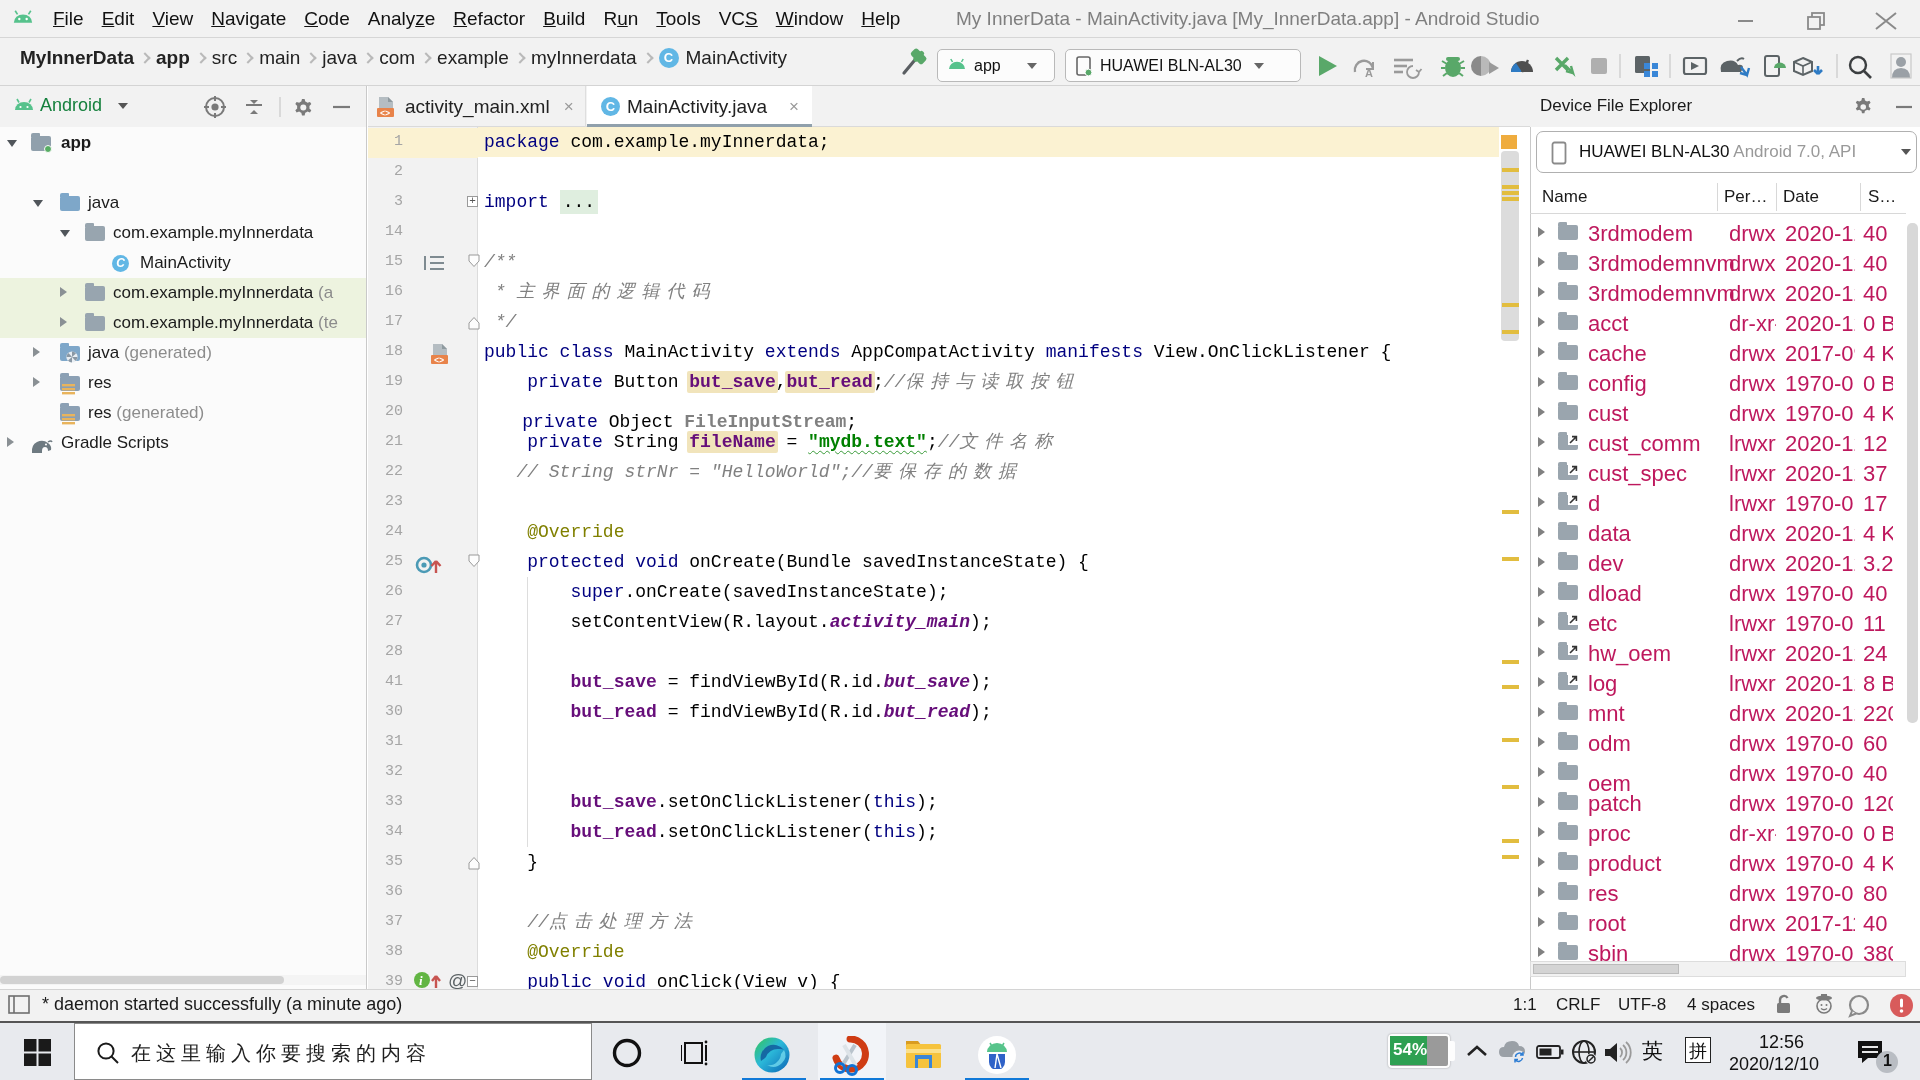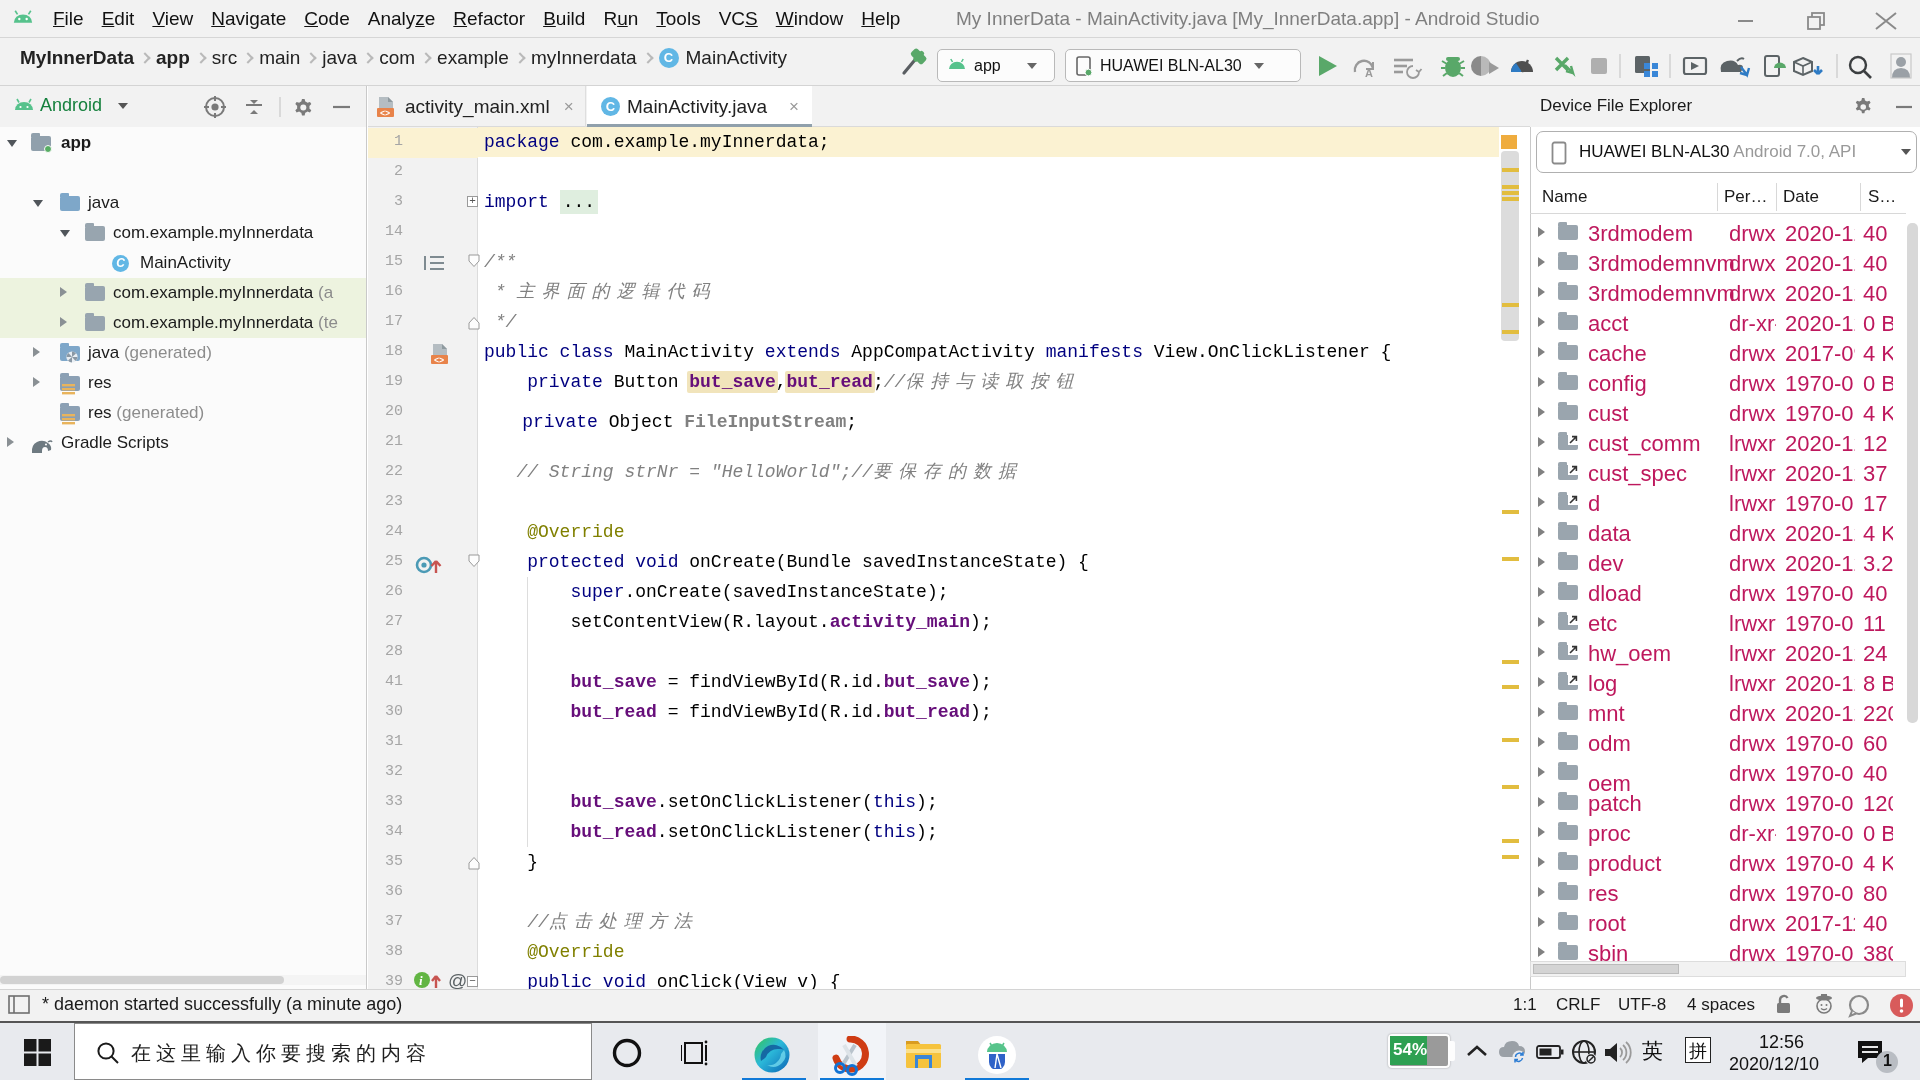--- a/index.html
+++ b/index.html
@@ -33,21 +33,21 @@
 #editor{position:absolute;left:368px;top:86px;width:1162px;height:903px;background:#fff}
 #tabbar{position:absolute;left:0;top:0;width:1162px;height:41px;background:#f2f2f2;border-bottom:1px solid #dadada}
 .tab{position:absolute;top:0;height:41px;display:flex;align-items:center;font-size:19px;color:#222}
 #gutter{position:absolute;left:0;top:41px;width:110px;height:862px;background:#f2f2f2;border-right:1px solid #dcdcdc}
 .lnum{position:absolute;left:0;width:35px;text-align:right;font-family:"Liberation Mono",monospace;font-size:15px;color:#a5a5a5;line-height:30px;height:30px}
 #code{position:absolute;left:111px;top:41px;width:1051px;height:862px}
 .cl{position:absolute;left:0;width:100%;height:30px;line-height:30px;font-family:"Liberation Mono",monospace;font-size:18px;white-space:pre;color:#000}
 .kw{color:#000080;font-weight:normal}
 .cmt{color:#808080;font-style:italic}
 .fld{color:#660e7a;font-weight:bold}
-.fldi{color:#660e7a;font-weight:bold;}
+.fldi{color:#660e7a;font-weight:bold;font-style:italic}
 .str{color:#008000;font-weight:bold}
 .ann{color:#808000}
 .gb{color:#808080;font-weight:bold}
 .cjk{letter-spacing:7px}
 .hl{background:#f1e4bb;border-radius:2px;padding:1px 2px;margin:-1px -2px}
 .caretrow{position:absolute;left:0;top:41px;width:1131px;height:30px;background:#fbf2d2}
 .foldbox{position:absolute;left:99px;width:11px;height:11px;border:1px solid #9a9a9a;background:#fff;color:#555;font-size:11px;line-height:9px;text-align:center;font-family:"Liberation Mono",monospace}
 
 .esq{position:absolute;width:16px;height:14px;background:#efac3e}
 .emark{position:absolute;width:17px;height:4px;background:#e2bd3f}
@@ -407,20 +407,21 @@
   <div class="cl" style="top:0px;padding-left:5px"><span class="kw">package</span> com.example.myInnerdata;</div>
       <div class="cl" style="top:30px;padding-left:5px"></div>
       <div class="cl" style="top:60px;padding-left:5px"><span class="kw">import</span> <span style="background:#dfeedf;padding:2px 3px">...</span></div>
       <div class="cl" style="top:90px;padding-left:5px"></div>
       <div class="cl" style="top:120px;padding-left:5px"><span class="cmt">/**</span></div>
       <div class="cl" style="top:150px;padding-left:5px"><span class="cmt"> * <span class="cjk">主界面的逻辑代码</span></span></div>
       <div class="cl" style="top:180px;padding-left:5px"><span class="cmt"> */</span></div>
       <div class="cl" style="top:210px;padding-left:5px"><span class="kw">public class</span> MainActivity <span class="kw">extends</span> AppCompatActivity <span class="kw">manifests</span> View.OnClickListener {</div>
       <div class="cl" style="top:240px;padding-left:5px">    <span class="kw">private</span> Button <span class="fld hl">but_save</span>,<span class="fld hl">but_read</span>;<span class="cmt">//<span class="cjk">保持与读取按钮</span></span></div>
       <div class="cl" style="top:280px;">    <span class="kw">private</span> Object <span class="gb">FileInputStream</span>;</div>
+      <div class="cl" style="top:300px;padding-left:5px">    <span class="kw">private</span> String <span class="fld hl">fileName</span> = <span class="str" style="text-decoration:underline wavy #3a9b3a 1px;text-underline-offset:3px">"mydb.text"</span>;<span class="cmt">//<span class="cjk">文件名称</span></span></div>
       <div class="cl" style="top:330px;padding-left:5px">   <span class="cmt">// String strNr = "HelloWorld";//<span class="cjk">要保存的数据</span></span></div>
       <div class="cl" style="top:360px;padding-left:5px"></div>
       <div class="cl" style="top:390px;padding-left:5px">    <span class="ann">@Override</span></div>
       <div class="cl" style="top:420px;padding-left:5px">    <span class="kw">protected void</span> onCreate(Bundle savedInstanceState) {</div>
       <div class="cl" style="top:450px;padding-left:5px">        <span class="kw">super</span>.onCreate(savedInstanceState);</div>
       <div class="cl" style="top:480px;padding-left:5px">        setContentView(R.layout.<span class="fldi">activity_main</span>);</div>
       <div class="cl" style="top:510px;padding-left:5px"></div>
       <div class="cl" style="top:540px;padding-left:5px">        <span class="fld">but_save</span> = findViewById(R.id.<span class="fldi">but_save</span>);</div>
       <div class="cl" style="top:570px;padding-left:5px">        <span class="fld">but_read</span> = findViewById(R.id.<span class="fldi">but_read</span>);</div>
       <div class="cl" style="top:600px;padding-left:5px"></div>

